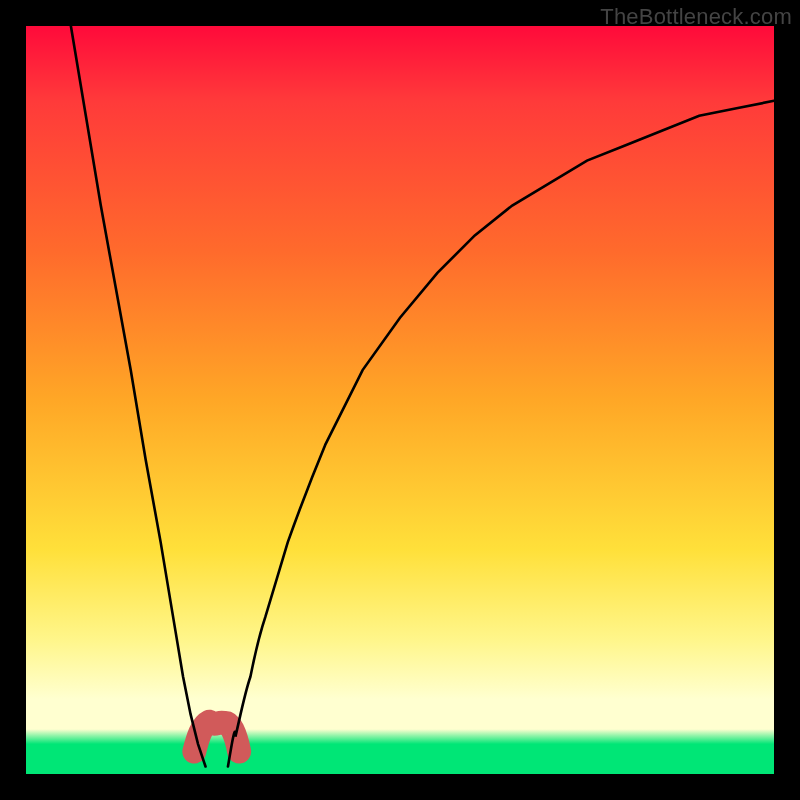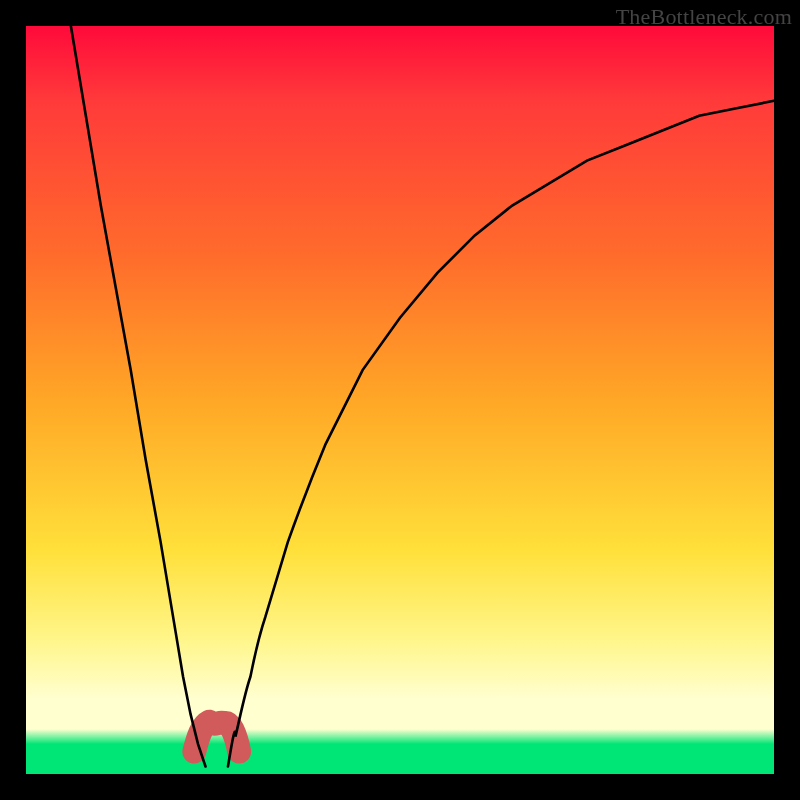--- a/index.html
+++ b/index.html
@@ -11,21 +11,20 @@
     background: #000;
     font-family: Arial, Helvetica, sans-serif;
   }
   .frame {
     position: absolute;
     left: 0;
     top: 0;
     width: 800px;
     height: 668px;
     background: #000;
-    font-family: Liberation Serif, serif;
   }
   .plot {
     position: absolute;
     left: 26px;
     top: 26px;
     width: 748px;
     height: 748px;
     
     background: linear-gradient(
       to bottom,

